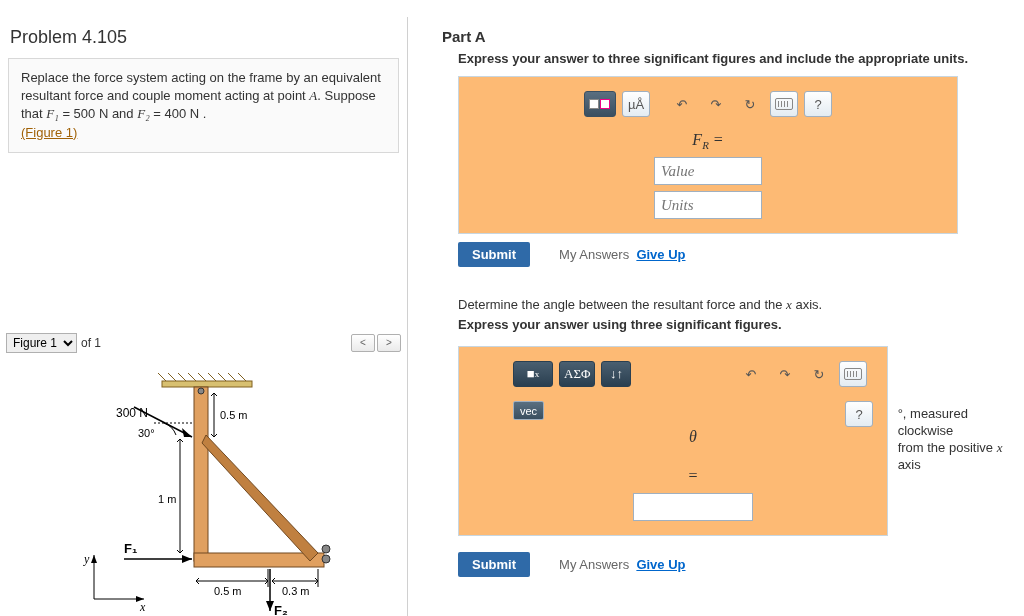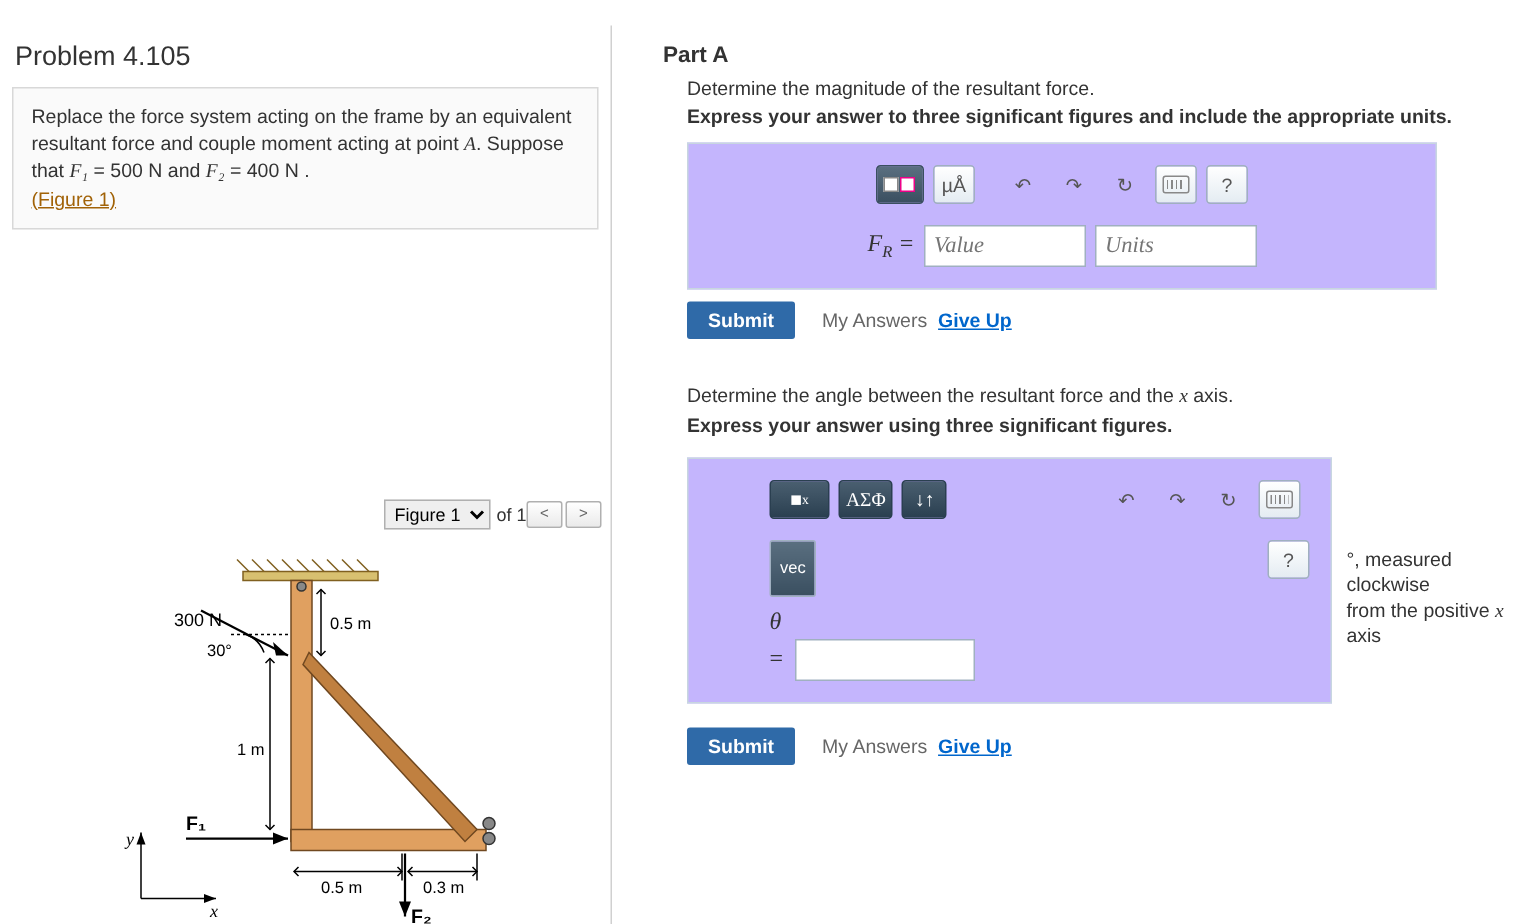--- a/index.html
+++ b/index.html
@@ -3,46 +3,46 @@
 <meta charset="utf-8">
 <style>
   * { box-sizing: border-box; margin: 0; padding: 0; }
   body { font-family: Arial, Helvetica, sans-serif; font-size: 13px; color: #333; background: #fff; width: 1024px; height: 616px; position: relative; }
   .left-col { position: absolute; left: 0; top: 17px; width: 408px; height: 616px; border-right: 1px solid #d0d0d0; }
   .right-col { position: absolute; left: 412px; top: 0; width: 616px; height: 616px; padding: 20px 6px 0 30px; }
   .prob-title { font-size: 18px; margin: 10px 0 10px 10px; }
   .prob-box { border: 1px solid #d8d8d8; background: #fafafa; padding: 10px 12px; margin: 6px 8px 8px 8px; font-size: 13px; line-height: 1.4; }
   .prob-box a { color: #a16207; text-decoration: underline; }
   .eqvar { font-style: italic; font-family: "Times New Roman", serif; }
-  .figure-bar { margin: 180px 6px 0 6px; display: flex; align-items: center; justify-content: flex-end; }
+  .figure-bar { margin: 180px 6px 0 6px; display: flex; align-items: center; justify-content: space-between; }
   .figure-bar-left { display: flex; align-items: center; gap: 4px; }
   .fig-select { border: 1px solid #b0b0b0; font-size: 12px; padding: 1px 2px; }
   .navbtn { width: 24px; height: 18px; border: 1px solid #b0b0b0; background: linear-gradient(#fff,#eaeaea); font-size: 10px; text-align: center; line-height: 16px; border-radius: 2px; cursor: pointer; color:#666;}
   .fig-img { margin: 10px auto 0 auto; width: 300px; }
   .part-title { font-size: 15px; font-weight: bold; margin: 8px 0 6px 0; }
   .instr { margin: 4px 0 4px 16px; }
   .bold { font-weight: bold; }
-  .answer-box { border: 1px solid #c8d6e0; background: #c4b5fd; margin: 10px 0 8px 16px; padding: 10px 14px 14px 14px; width: 500px; }
+  .answer-box { border: 1px solid #c8d6e0; background: #fdba74; margin: 10px 0 8px 16px; padding: 10px 14px 14px 14px; width: 500px; }
   .answer-box.wide { width: 430px; display:inline-block; vertical-align:top;}
   .toolbar { display: flex; align-items: center; gap: 6px; padding: 4px 6px; margin-bottom: 10px; justify-content: center;}
   .toolbar.left { justify-content: flex-start; padding-left: 40px; }
   .tbtn { height: 26px; min-width: 28px; border: 1px solid #a0b0c0; background: linear-gradient(#fff,#e4ecf2); border-radius: 3px; display: inline-flex; align-items:center; justify-content:center; font-size: 13px; cursor:pointer; color:#555; padding:0 4px;}
   .tbtn.dark { background: linear-gradient(#5a6f80,#3a4f60); color:#fff; border-color:#3a4f60;}
   .tbtn.dark2 { background: linear-gradient(#4a5f70,#2a3f50); color:#fff; border-color:#2a3f50; font-family:"Times New Roman",serif;}
-  .frow { display: flex; align-items: center; gap: 6px; margin-left: 0; justify-content:center;}
+  .frow { display: flex; align-items: center; gap: 6px; margin-left: 0; justify-content:center;flex-direction:column;}
   .frow.left { justify-content:flex-start; padding-left:40px;}
   .flabel { font-family: "Times New Roman", serif; font-style: italic; font-size: 16px; }
   .fsub { font-size: 11px; font-style: italic; vertical-align: sub; }
   .tinput { border: 1px solid #a0b0c0; height: 28px; padding: 2px 6px; font-size: 15px; font-family:"Times New Roman",serif; font-style:italic; color:#999; width: 108px; }
-  .submit-row { margin: 8px 0 0 16px; display: flex; align-items: center; gap: 18px; }
+  .submit-row { margin: 8px 0 0 16px; display: flex; align-items: center; gap: 29px; }
   .submit-btn { background: #2f6aa8; color: #fff; border: none; padding: 5px 14px; font-size: 13px; font-weight: bold; border-radius: 2px; cursor: pointer; }
   .my-answers { color: #666; font-size: 13px; font-weight:normal;}
   .giveup { color: #0066cc; text-decoration: underline; font-size: 13px; font-weight:bold; cursor:pointer;}
   .side-note { display:inline-block; vertical-align:top; margin: 70px 0 0 6px; font-size:13px; line-height:1.3; width:120px;}
-  .vec-btn { height:38px; padding:0 6px; border:1px solid #a0b0c0; background:linear-gradient(#5a6f80,#3a4f60); color:#fff; border-radius:2px; font-size:11px; cursor:pointer;}
+  .vec-btn { height:19px; padding:0 6px; border:1px solid #a0b0c0; background:linear-gradient(#5a6f80,#3a4f60); color:#fff; border-radius:2px; font-size:11px; cursor:pointer;}
   .small-sq { width:10px; height:10px; display:inline-block; background:#fff; border:1px solid #888; margin-right:1px;}
   .kbd-icon { display:inline-block; width:18px; height:12px; border:1px solid #888; border-radius:2px; position:relative;}
   .kbd-icon::after{content:""; position:absolute; left:2px; right:2px; top:2px; bottom:2px; background:repeating-linear-gradient(90deg,#888 0 1px,transparent 1px 3px);}
 </style>
 </head>
 <body>
 
 <div class="left-col">
   <div class="prob-title">Problem 4.105</div>
   <div class="prob-box">
@@ -134,21 +134,20 @@
       <line x1="40" y1="236" x2="40" y2="192" stroke="#000"></line>
       <polygon points="40,192 37,200 43,200" fill="#000"></polygon>
       <text x="86" y="248" font-size="12" font-style="italic" font-family="Times New Roman">x</text>
       <text x="30" y="200" font-size="12" font-style="italic" font-family="Times New Roman">y</text>
     </svg>
   </div>
 </div>
 
 <div class="right-col">
   <div class="part-title">Part A</div>
-  <div class="instr">Determine the magnitude of the resultant force.</div>
   <div class="instr bold">Express your answer to three significant figures and include the appropriate units.</div>
   <div class="answer-box">
     <div class="toolbar">
       <div class="tbtn dark">
           <span class="small-sq"></span>
           <span class="small-sq" style="border-color:#e08;"></span>
         </div>
       <div class="tbtn">µÅ</div>
       <div style="width:6px;"></div>
       <div class="tbtn" style="border:none;background:none;">↶</div>

